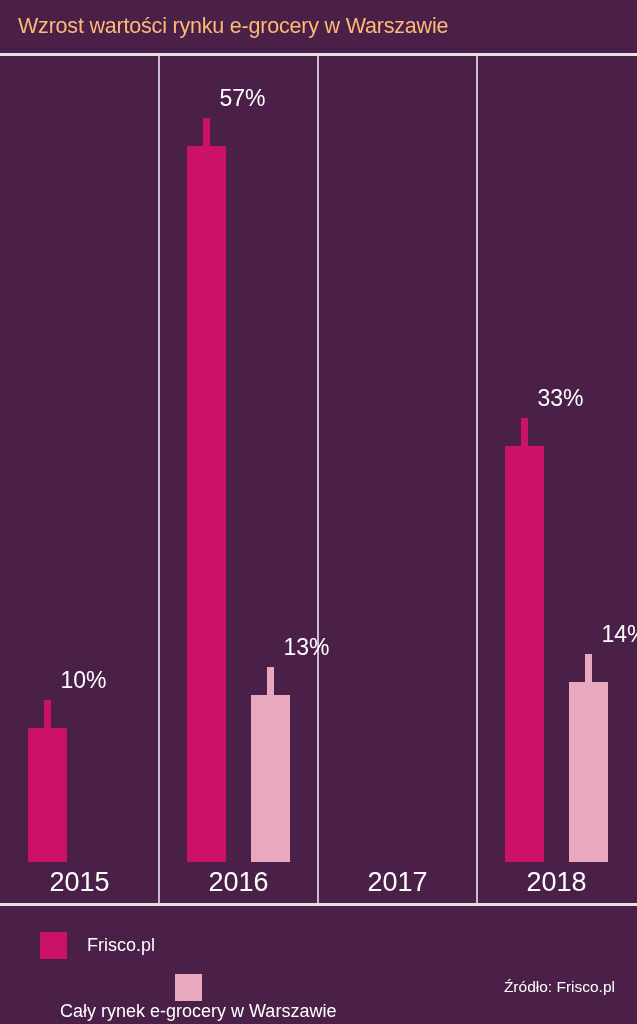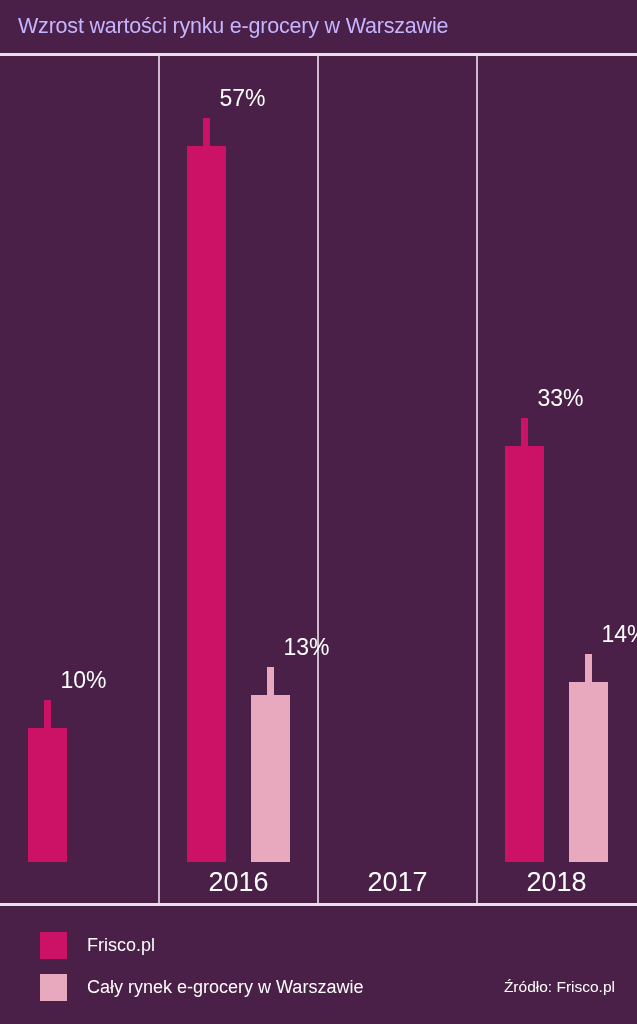--- a/index.html
+++ b/index.html
@@ -23,21 +23,21 @@
     width: 637px;
     height: 53px;
     background: #4a2049;
     display: flex;
     align-items: center;
   }
   #chart-title {
     font-size: 21.5px;
     font-weight: 400;
     letter-spacing: -0.2px;
-    color: #c4b5fd;
+    color: #fdba74;
     padding-left: 18px;
     white-space: nowrap;
   }
   .hrule {
     position: absolute;
     left: 0;
     width: 637px;
     height: 3px;
     background: #e6dfe6;
   }
@@ -137,21 +137,21 @@
     height: 118px;
     background: #4a2049;
   }
   .legend-row {
     position: absolute;
     left: 40px;
     display: flex;
     align-items: center;
   }
   #legend-row-0 { top: 26px; }
-  #legend-row-1 { top: 68px; }
+  #legend-row-1 { top: 68px; flex-direction: column; }
   .swatch {
     width: 27px;
     height: 27px;
     flex: 0 0 27px;
   }
   .swatch.frisco { background: #cc1266; }
   .swatch.market { background: #e8a9be; }
   .legend-text {
     margin-left: 20px;
     font-size: 18px;
@@ -215,20 +215,21 @@
       <div class="bar-label" style="bottom:214px;">14%</div>
     </div>
   </div>
 
 </div>
 
 <div id="xaxis">
   <div class="xdiv" style="left:158px;"></div>
   <div class="xdiv" style="left:317px;"></div>
   <div class="xdiv" style="left:476px;"></div>
+  <div class="xtick" style="left:0px;">2015</div>
   <div class="xtick" style="left:159px;">2016</div>
   <div class="xtick" style="left:318px;">2017</div>
   <div class="xtick" style="left:477px;">2018</div>
 </div>
 <div class="hrule" id="rule-bottom"></div>
 
 <div id="legend">
   <div class="legend-row" id="legend-row-0">
     <span class="swatch frisco"></span>
     <span class="legend-text">Frisco.pl</span>

